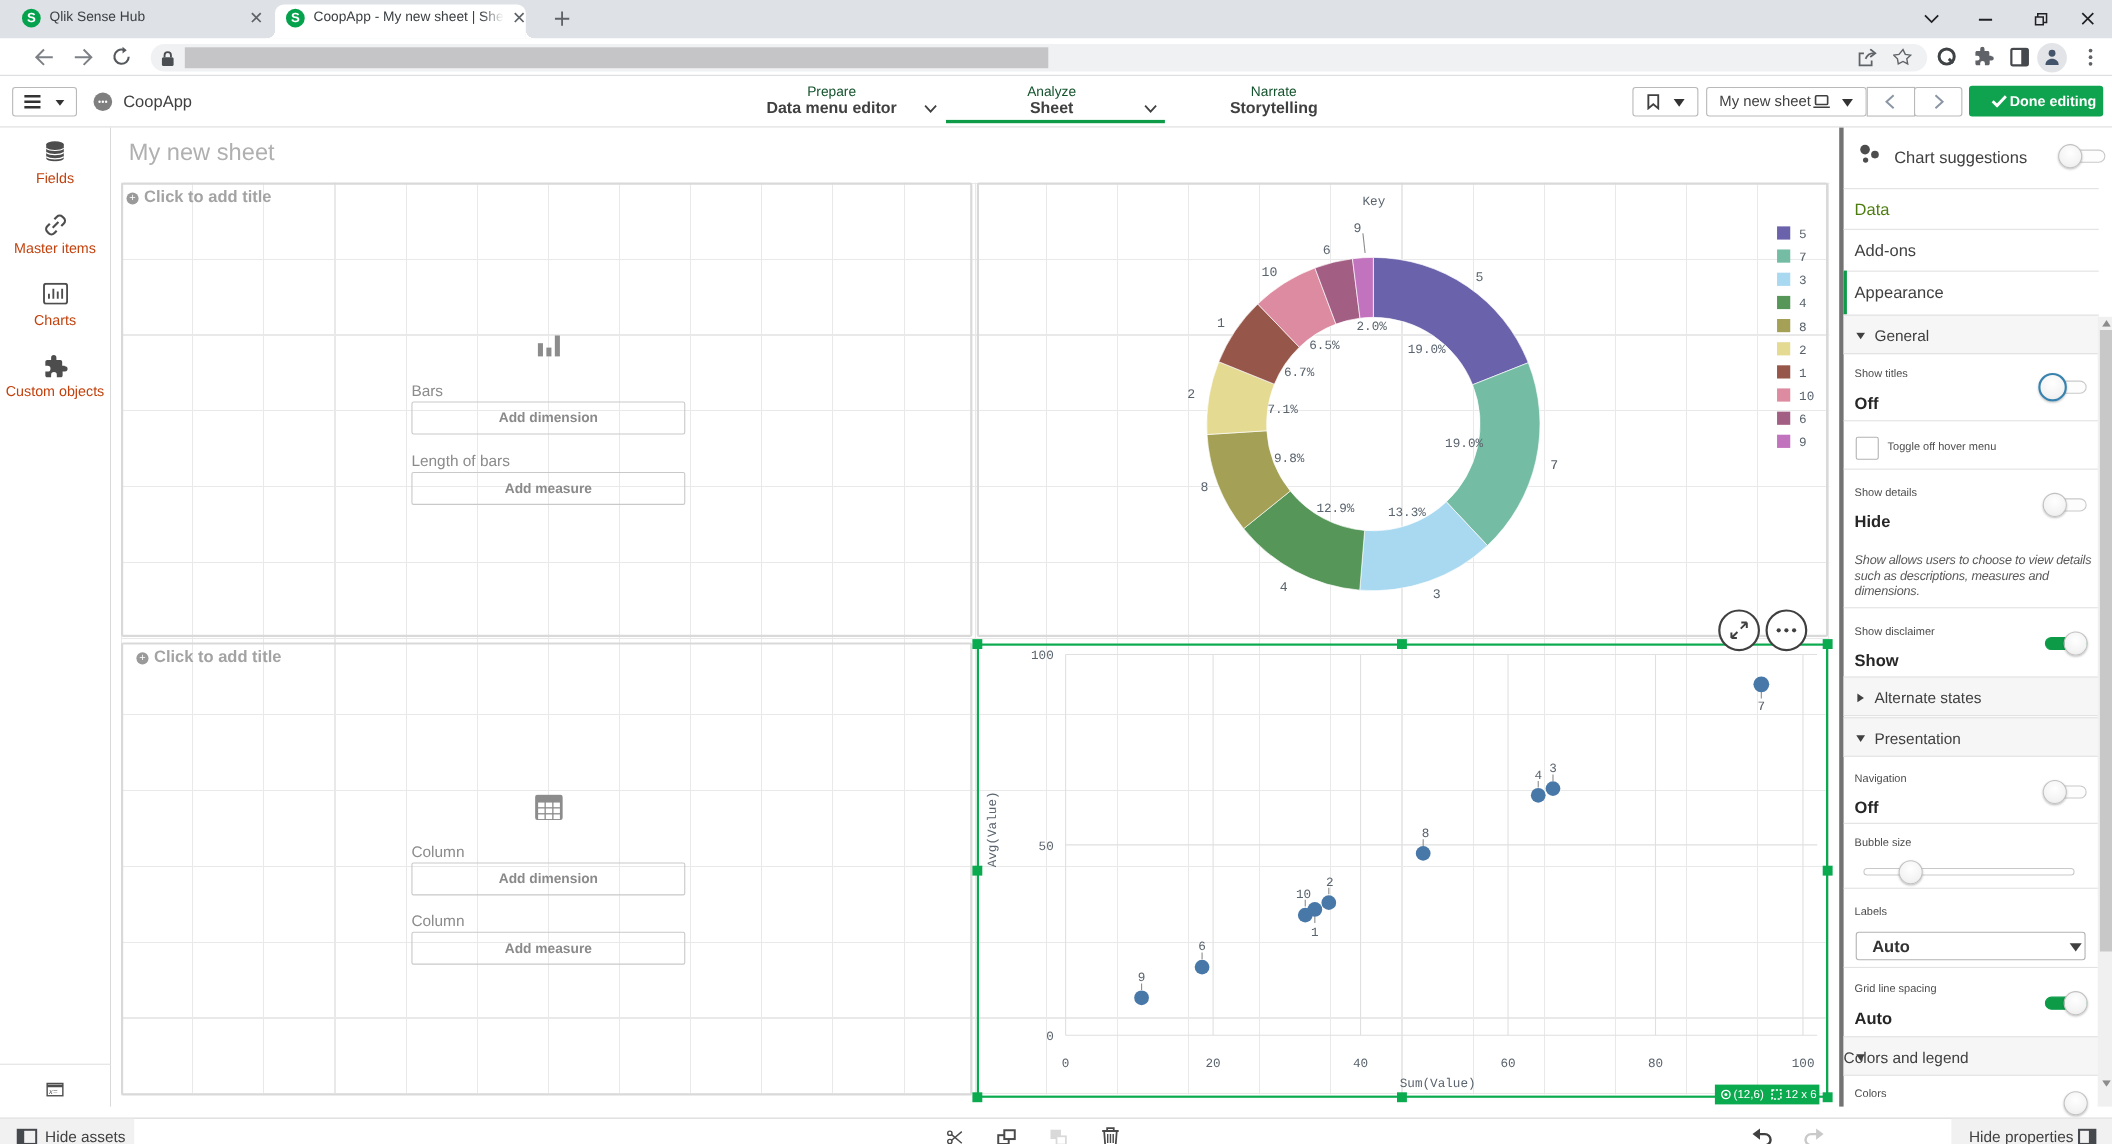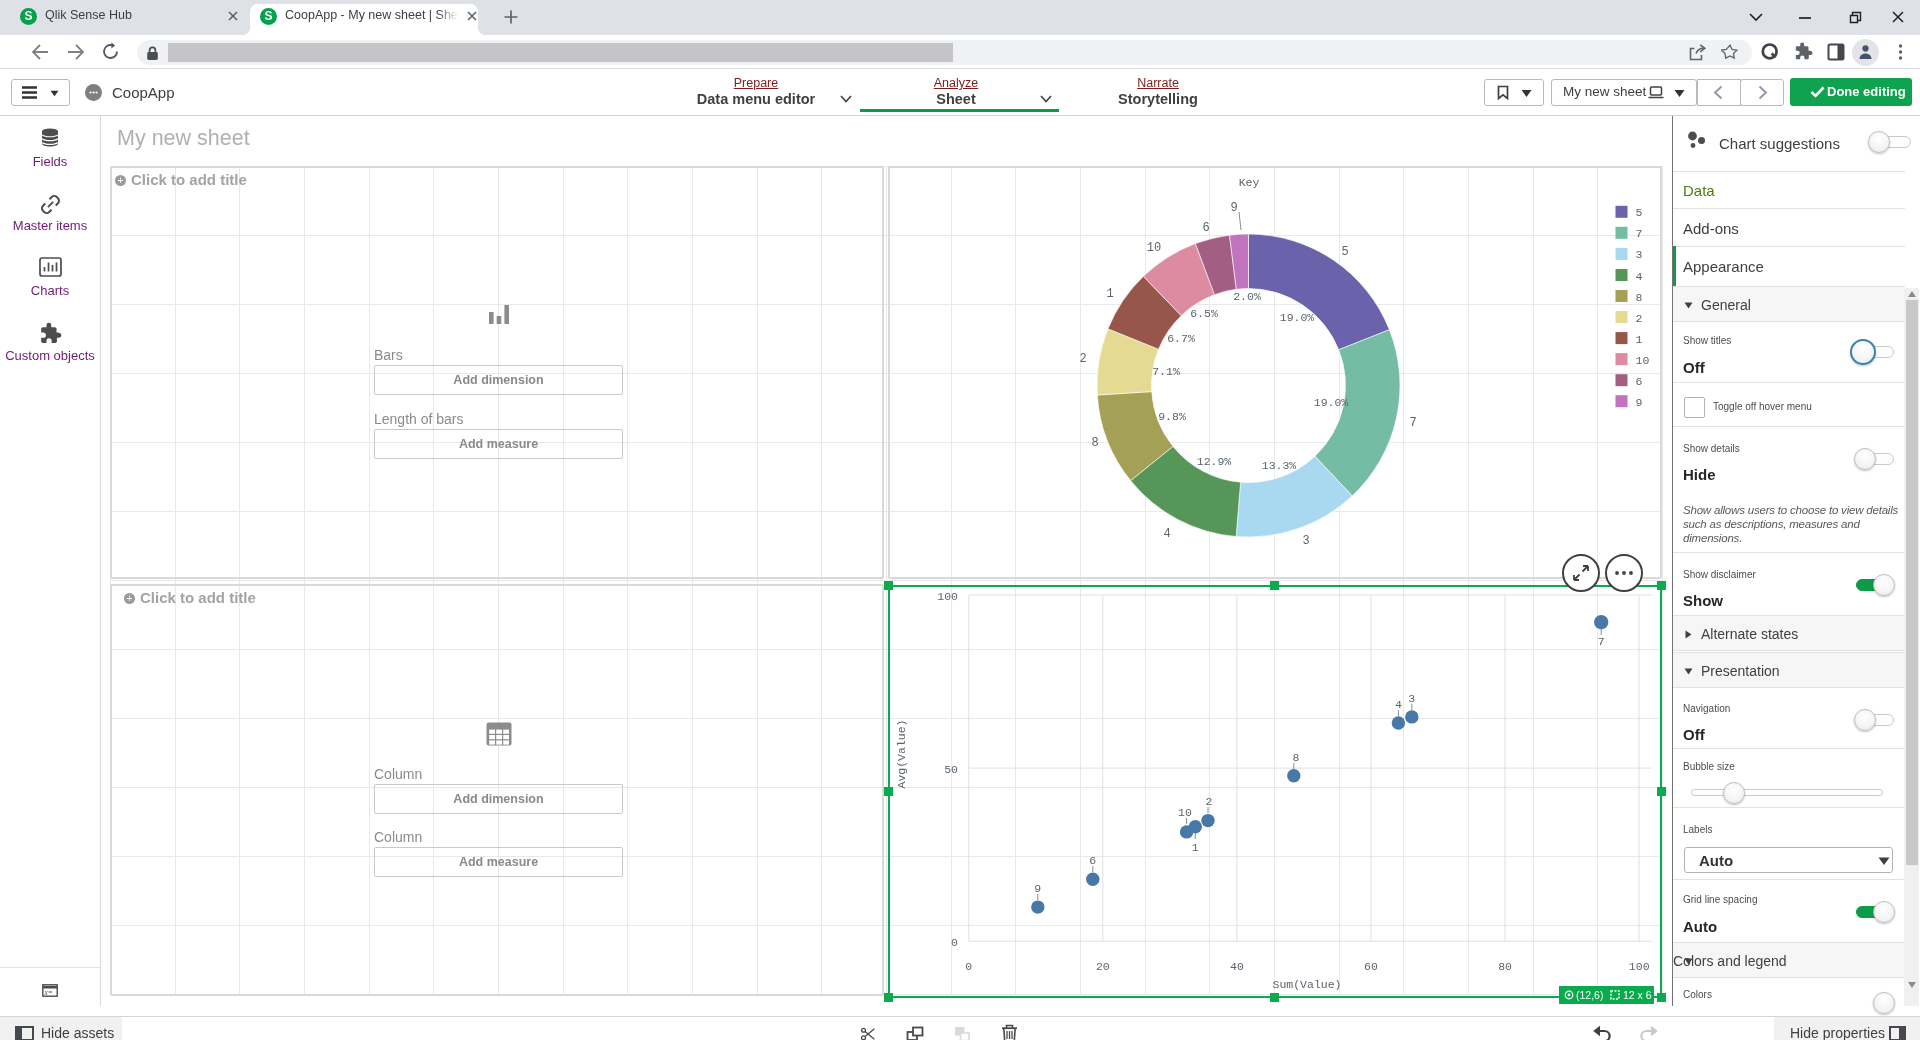--- a/index.html
+++ b/index.html
@@ -13,46 +13,46 @@
 #tab2 { position:absolute; left:250px; top:4px; width:228px; height:31px; background:#fff; border-radius:8px 8px 0 0; }
 .tabtitle { position:absolute; top:8px; font-size:12.5px; color:#3c4043; white-space:nowrap; overflow:hidden; }
 .tabx { position:absolute; top:9px; width:14px; height:14px; }
 #addrbar { position:absolute; left:0; top:35px; width:1920px; height:34px; background:#fff; border-bottom:1px solid #dadce0; }
 #urlpill { position:absolute; left:137px; top:5px; width:1615px; height:25px; border-radius:13px; background:#f0f1f3; }
 #redact { position:absolute; left:168px; top:8px; width:785px; height:19px; background:#c5c5c7; }
 
 
 #qbar { position:absolute; left:0; top:70px; width:1920px; height:46px; background:#fff; border-bottom:1px solid #d4d4d4; }
 #menubox { position:absolute; left:11px; top:9px; width:59px; height:27px; border:1px solid #b9b9b9; border-radius:3px; }
-.navlab { position:absolute; top:6px; width:200px; text-align:center; font-size:12.5px; color:#7f1d1d;text-decoration:underline; }
+.navlab { position:absolute; top:6px; width:200px; text-align:center; font-size:12.5px; color:#14532d; }
 .navval { position:absolute; top:21px; width:200px; text-align:center; font-size:14.5px; font-weight:bold; color:#404040; }
 #greenline { position:absolute; left:860px; top:39px; width:199px; height:3px; background:#0d9b48; }
 .tbtn { position:absolute; top:9px; height:27px; border:1px solid #b9b9b9; border-radius:3px; background:#fff; }
 #donebtn { position:absolute; left:1790px; top:8px; width:122px; height:28px; background:#0fa24f; border-radius:3px; color:#fff; font-weight:bold; font-size:13px; line-height:28px; }
 
 
 #sidebar { position:absolute; left:0; top:116px; width:101px; height:890px; background:#fff; border-right:1px solid #d9d9d9; }
-.sbitem { position:absolute; width:100px; text-align:center; font-size:13px; color:#701a75; }
+.sbitem { position:absolute; width:100px; text-align:center; font-size:13px; color:#c2410c; }
 
 
 #canvas { position:absolute; left:101px; top:116px; width:1571px; height:890px; background:#fff; overflow:hidden; }
 #sheettitle { position:absolute; left:16px; top:10px; font-size:21.5px; color:#b0b0b0; }
 #grid { position:absolute; left:9px; top:50px; width:1553px; height:829px;
   background-image:
     repeating-linear-gradient(to right, #e9e9e9 0 1px, transparent 1px 64.67px),
     repeating-linear-gradient(to bottom, #e9e9e9 0 1px, transparent 1px 69px);
 }
 .panel { position:absolute; border:2px solid #d9d9d9; border-radius:2px; }
 .ptitle { position:absolute; top:3px; font-size:15px; font-weight:bold; color:#a3a3a3; white-space:nowrap; }
 .plus-circ { display:inline-block; width:11px; height:11px; border-radius:50%; background:#9a9a9a; color:#fff; font-size:10px; line-height:11px; text-align:center; font-weight:normal; vertical-align:1px; margin-right:5px; }
 .flabel { position:absolute; font-size:14px; color:#8b8b8b; }
 .addbtn { position:absolute; width:249px; height:30px; border:1px solid #c9c9c9; border-radius:2px; text-align:center; line-height:28px; font-size:12.5px; font-weight:bold; color:#8a8a8a; background:transparent; }
 
 
-#props { position:absolute; left:1672px; top:116px; width:248px; height:890px; background:#fff; border-left:1px solid #737373; }
+#props { position:absolute; left:1672px; top:116px; width:248px; height:890px; background:#fff; border-left:4px solid #737373; }
 .prow-lab { font-size:10px; color:#4c4c4c; }
 .prow-val { font-size:15px; font-weight:bold; color:#262626; }
 .pdiv { position:absolute; left:0; width:232px; height:1px; background:#e2e2e2; }
 .phead { position:absolute; left:0; width:232px; height:36px; background:#f6f6f6; border-bottom:1px solid #e2e2e2; border-top:1px solid #e2e2e2; font-size:14px; color:#404040; line-height:36px; }
 .toggle { position:absolute; width:38px; height:12px; border-radius:6px; background:#fdfdfd; border:1px solid #c9c9c9; }
 .knob { position:absolute; width:22px; height:22px; border-radius:50%; background:radial-gradient(circle at 50% 35%, #ffffff 0%, #f4f4f4 60%, #e8e8e8 100%); border:1px solid #c0c0c0; box-shadow:0 1px 2px rgba(0,0,0,0.25); }
 
 
 #bottombar { position:absolute; left:0; top:1016px; width:1920px; height:34px; background:#fff; border-top:1px solid #d5d5d5; }
 #hideassets { position:absolute; left:0; top:0; width:122px; height:34px; background:#f1f1f1; }

